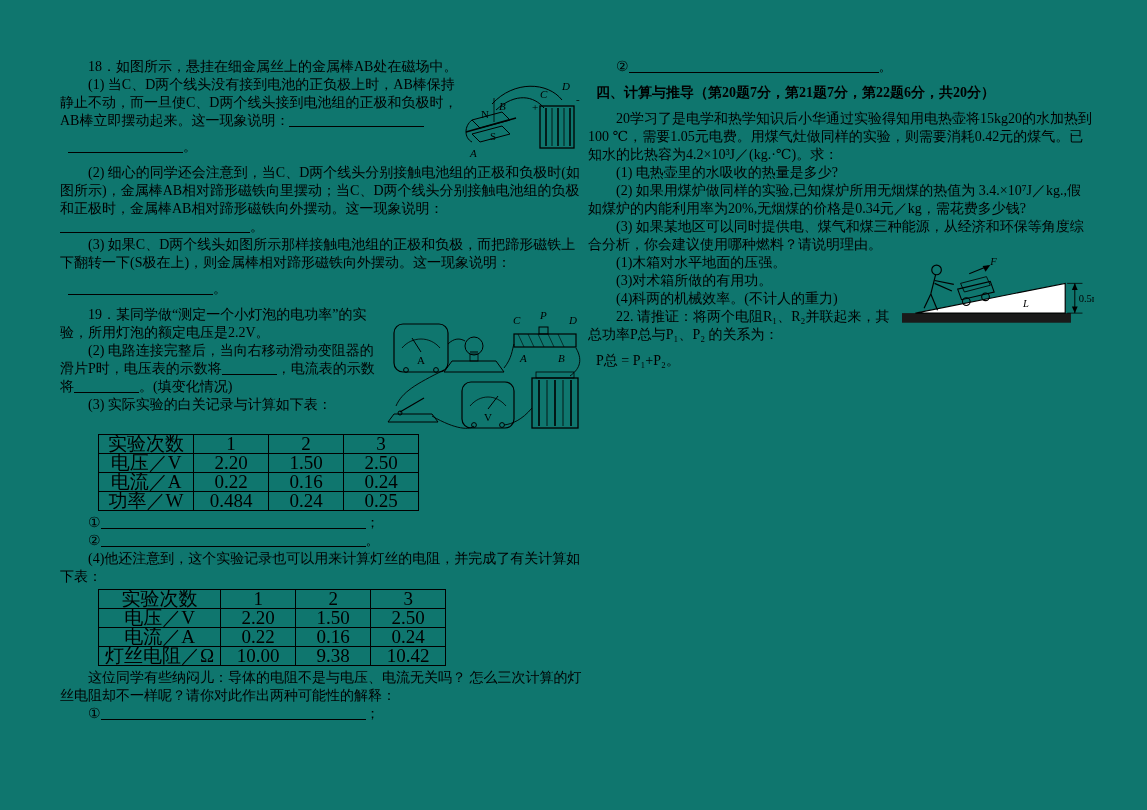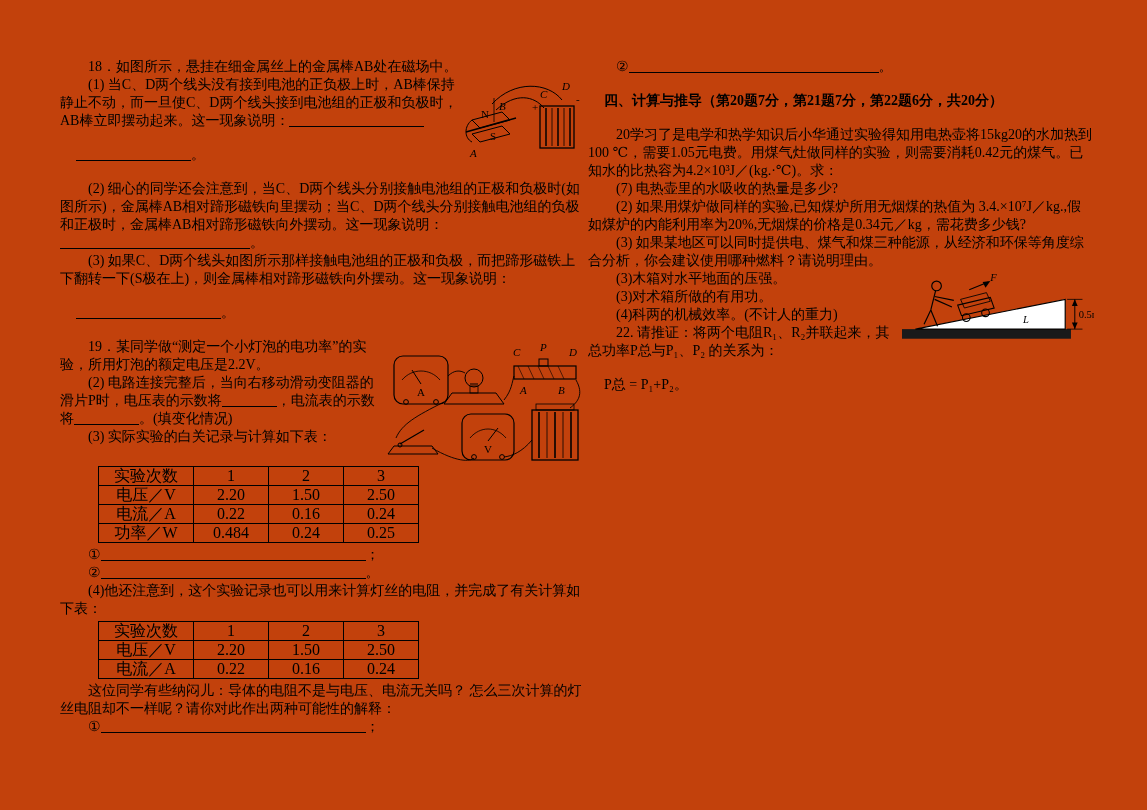--- a/index.html
+++ b/index.html
@@ -1,32 +1,32 @@
 <!DOCTYPE html>
 <html><head>
 <meta charset="utf-8">
 <style>
   html,body{margin:0;padding:0;background:#e8e8e8;}
   .page{
-    position:relative;width:1147px;height:810px;background:#c2410c;
+    position:relative;width:1147px;height:810px;background:#0f766e;
     font-family:"Liberation Serif","DejaVu Serif",serif;
     color:#000;font-size:14px;line-height:18px;overflow:hidden;
   }
   .col{position:absolute;top:58px;}
   .col-left{left:60px;width:522px;}
   .col-right{left:588px;width:506px;}
   p.para{margin:0;text-indent:28px;}
-  p.cont{margin:16px;text-indent:0;}
+  p.cont{margin:8px;text-indent:0;}
   .bold{font-weight:bold;}
   .blank{display:inline-block;border-bottom:1px solid #000;height:14px;vertical-align:-2px;}
   .w55{width:55px}.w65{width:65px}.w115{width:115px}.w135{width:135px}
   .w145{width:145px}.w190{width:190px}.w250{width:250px}.w265{width:265px}
   table.data-table{
     border-collapse:collapse;margin:3px 0 3px 38px;
-    font-size:16px;text-align:center;
+    font-size:19px;text-align:center;
   }
   table.data-table td{
     border:1px solid #000;padding:0 6px;height:18px;
     min-width:62px;
   }
   table.data-table td:first-child{min-width:82px;}
   .figfloat{float:right;margin:2px 0 2px 6px;}
   .fig18{width:118px;height:82px;}
   .fig19{width:196px;height:124px;}
   .fig21{width:192px;height:72px;}
@@ -192,36 +192,42 @@
         <td>2.20</td>
         <td>1.50</td>
         <td>2.50</td>
       </tr>
       <tr>
         <td>电流／A</td>
         <td>0.22</td>
         <td>0.16</td>
         <td>0.24</td>
       </tr>
+      <tr>
+        <td>灯丝电阻／Ω</td>
+        <td>10.00</td>
+        <td>9.38</td>
+        <td>10.42</td>
+      </tr>
     </tbody>
       </table>
 
     <p class="para"><span>这位同学有些纳闷儿：导体的电阻不是与电压、电流无关吗？ 怎么三次计算的灯丝电阻却不一样呢？请你对此作出两种可能性的解释：</span></p>
     <p class="para"><span>①</span><span class="blank w265"></span><span>；</span></p>
 
   </div>
 
   <div class="col col-right">
 
     <p class="para"><span>②</span><span class="blank w250"></span><span>。</span></p>
 
     <p class="cont bold"><span>四、计算与推导（第20题7分，第21题7分，第22题6分，共20分）</span></p>
 
     <p class="para"><span>20学习了是电学和热学知识后小华通过实验得知用电热壶将15kg20的水加热到100 ℃，需要1.05元电费。用煤气灶做同样的实验，则需要消耗0.42元的煤气。已知水的比热容为4.2×10³J／(kg.·℃)。求：</span></p>
-    <p class="para"><span>(7) 电热壶里的水吸收的热量是多少?</span></p>
+    <p class="para"><span>(1) 电热壶里的水吸收的热量是多少?</span></p>
     <p class="para"><span>(2) 如果用煤炉做同样的实验,已知煤炉所用无烟煤的热值为 3.4.×10⁷J／kg.,假如煤炉的内能利用率为20%,无烟煤的价格是0.34元／kg，需花费多少钱?</span></p>
     <p class="para"><span>(3) 如果某地区可以同时提供电、煤气和煤三种能源，从经济和环保等角度综合分析，你会建议使用哪种燃料？请说明理由。</span></p>
 
 
     <div class="q21items">
       <span class="figfloat fig21">
         <svg viewBox="0 0 200 72" width="192" height="72">
 
           <rect x="0" y="58" width="176" height="10" fill="#1a1a1a"></rect>
 
@@ -245,21 +251,21 @@
           <polygon points="58,33 92,25 96,36 62,44" fill="none" stroke="#000" stroke-width="1.1"></polygon>
           <polygon points="61,27 88,20 92,29 65,36" fill="none" stroke="#000" stroke-width="0.9"></polygon>
           <circle cx="67" cy="46" r="4" fill="none" stroke="#000" stroke-width="1.1"></circle>
           <circle cx="87" cy="41" r="4" fill="none" stroke="#000" stroke-width="1.1"></circle>
 
           <line x1="70" y1="17" x2="90" y2="9" stroke="#000" stroke-width="1.1"></line>
           <polygon points="92,8 84,9 87,15" fill="#000"></polygon>
           <text class="it" x="92" y="8">F</text>
         </svg>
       </span>
-      <p class="para"><span>(3)木箱对水平地面的压强。</span></p>
+      <p class="para"><span>(1)木箱对水平地面的压强。</span></p>
       <p class="para"><span>(3)对术箱所做的有用功。</span></p>
       <p class="para"><span>(4)科两的机械效率。(不计人的重力)</span></p>
     </div>
 
     <p class="para gap120"><span>22. 请推证：将两个电阻R₁、R₂并联起来，其总功率P总与P₁、P₂ 的关系为：</span></p>
     <p class="cont"><span>P总 = P₁+P₂。</span></p>
 
   </div>
 </div>
 

